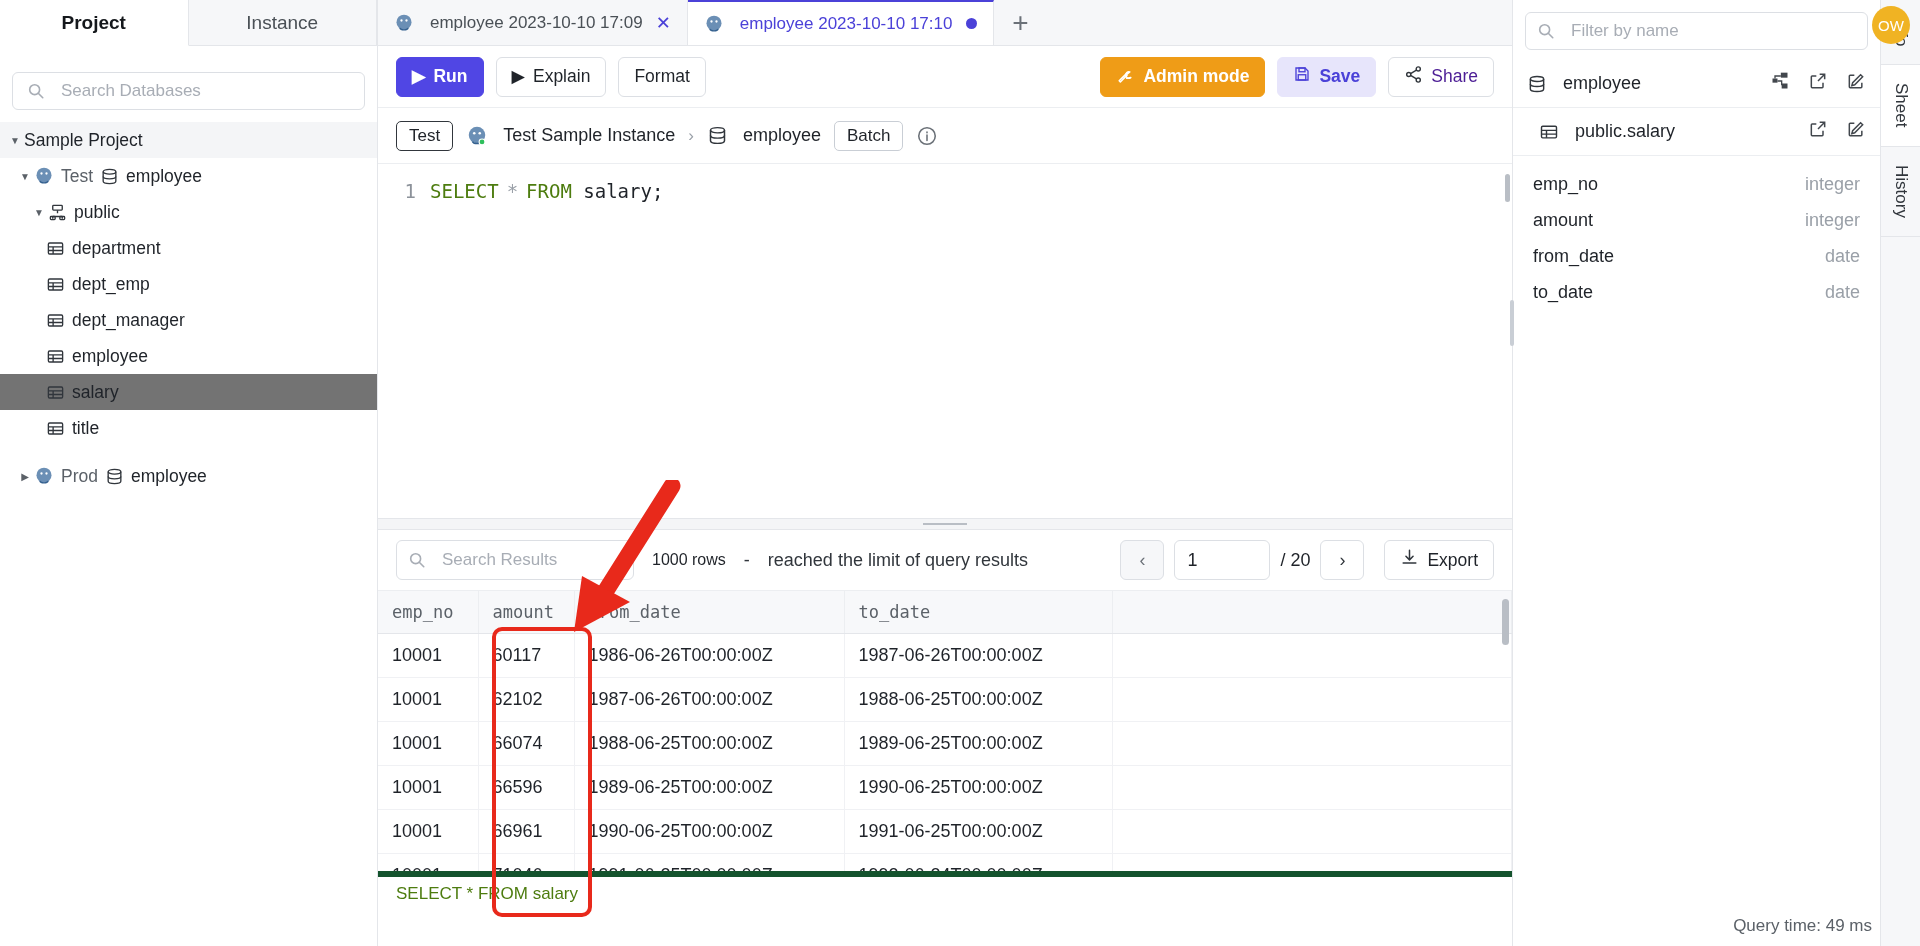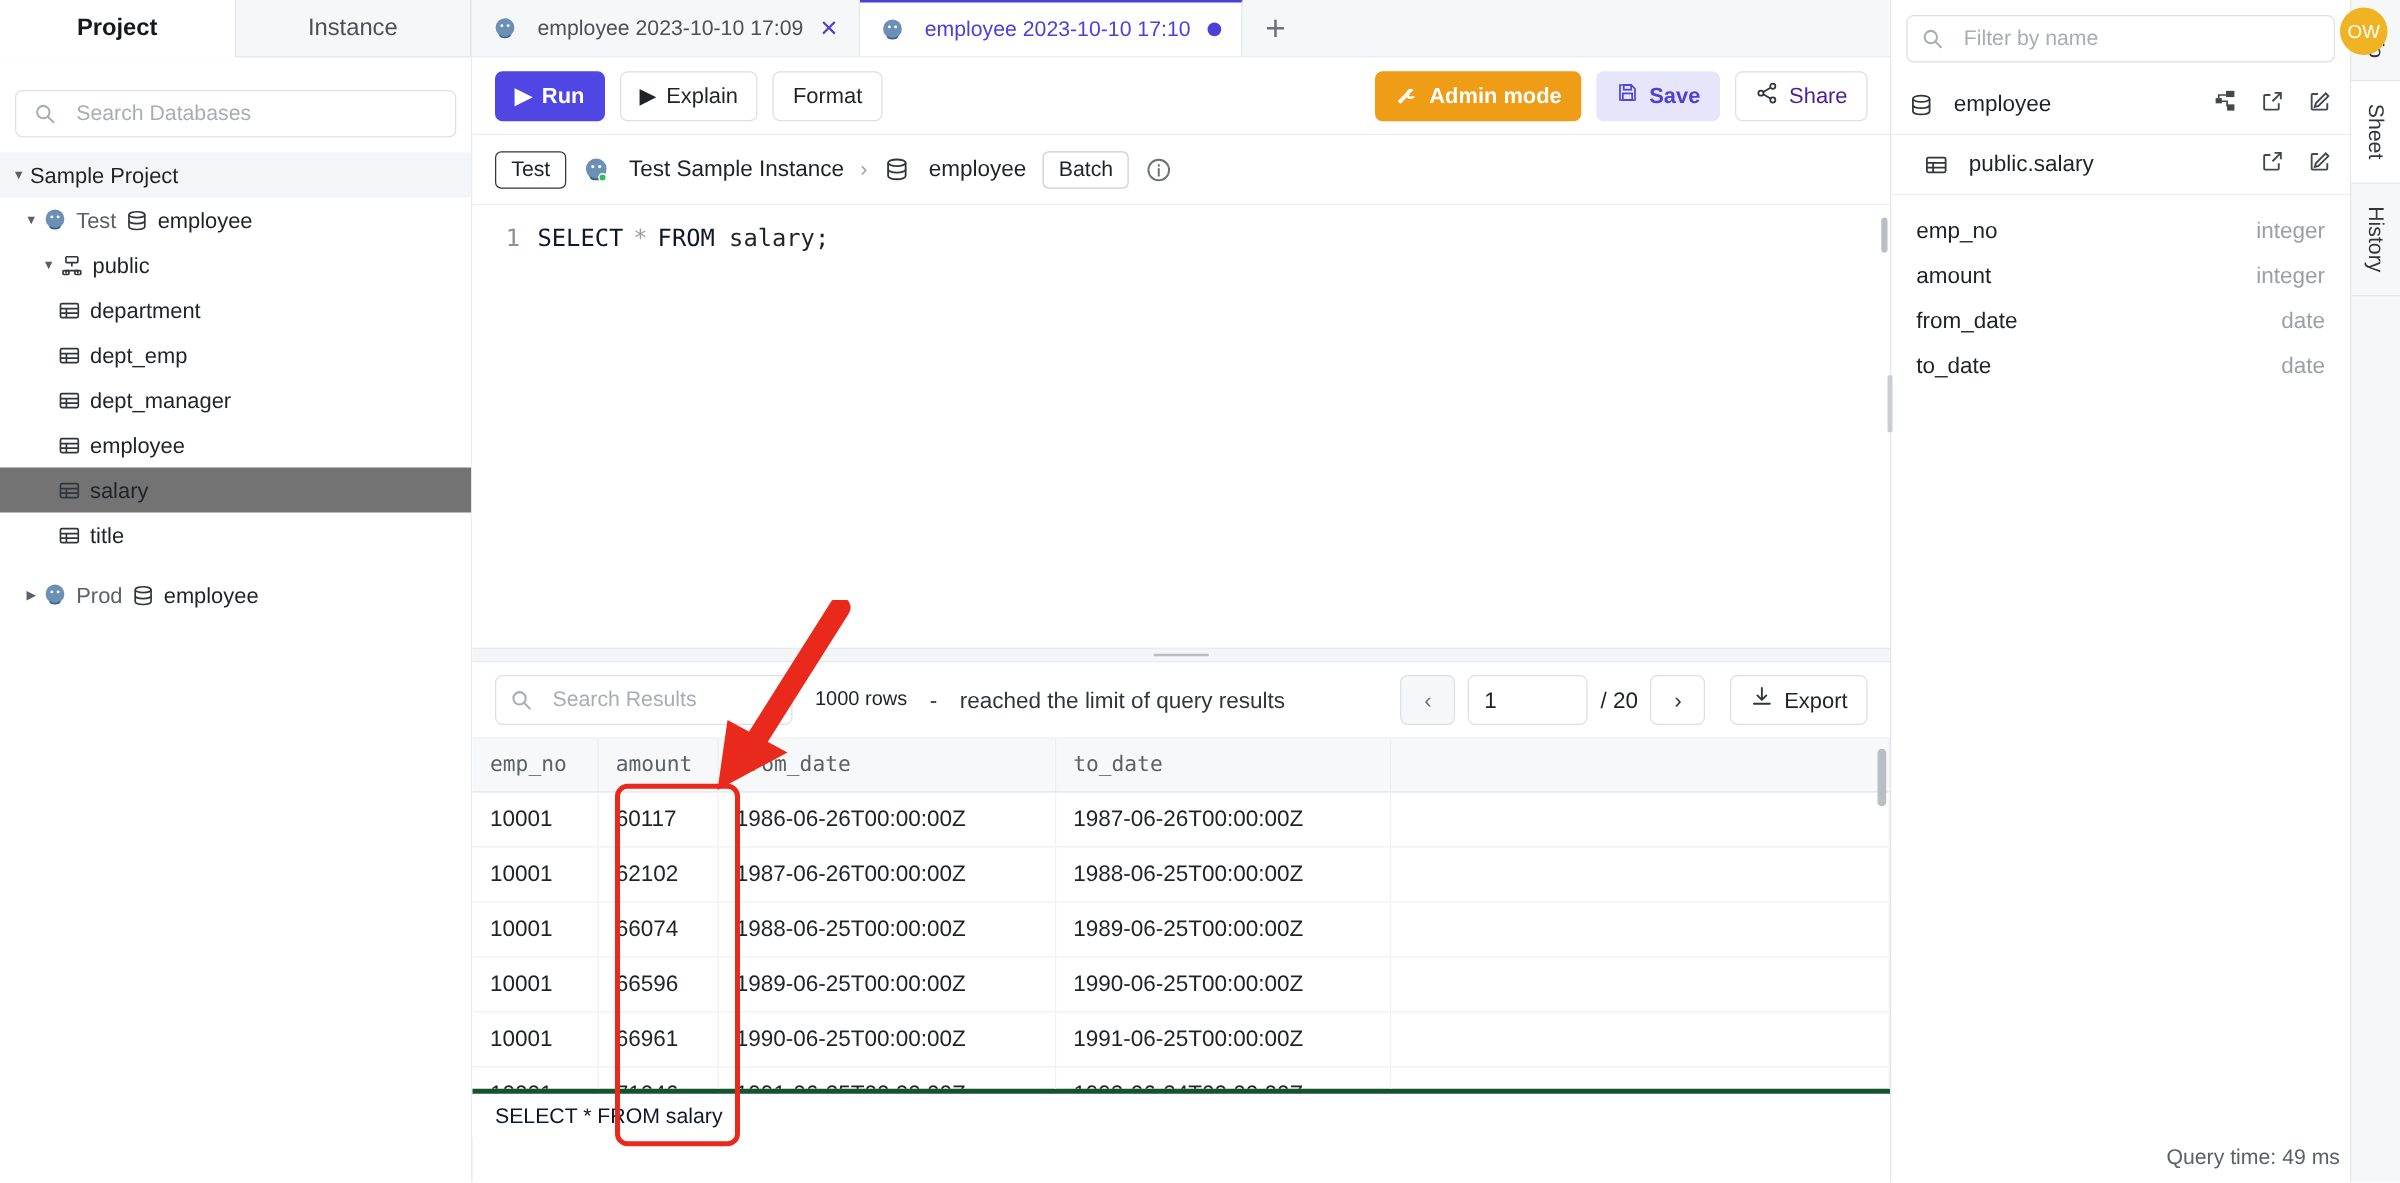--- a/index.html
+++ b/index.html
@@ -130,21 +130,21 @@
     overflow: hidden; min-height: 0;
   }
   .code-line {
     display: flex; align-items: flex-start; padding: 16px 0 0 0;
     font-family: "DejaVu Sans Mono", monospace; font-size: 19px;
   }
   .gutter {
     width: 52px; text-align: right; padding-right: 14px;
     color: #8c929a; flex: 0 0 52px;
   }
-  .kw { color: #0f172a; }
+  .kw { color: #4d7c0f; }
   .star { color: #9aa0a8; }
   .code-txt { color: #1f2329; }
   .ed-scroll {
     position: absolute; right: 2px; top: 10px; width: 5px; height: 28px;
     background: #b9bec5; border-radius: 3px;
   }
 
   .splitter {
     height: 12px; background: #f4f5f7; border-top: 1px solid #e4e6ea;
     border-bottom: 1px solid #e4e6ea; display: flex;
@@ -195,22 +195,22 @@
     white-space: nowrap; overflow: hidden;
   }
   .c-emp { width: 100px; } .c-amt { width: 96px; }
   .c-from { width: 270px; } .c-to { width: 268px; }
   .grid-scroll {
     position: absolute; right: 3px; top: 8px; width: 7px; height: 46px;
     background: #b9bec5; border-radius: 4px;
   }
   .statusbar {
     height: 42px; display: flex; align-items: center;
-    padding: 0 18px; font-size: 17px; color: #0f172a;
-    border-top: 4px solid #14532d; background: #fff;
+    padding: 0 18px; font-size: 17px; color: #4d7c0f;
+    border-top: 6px solid #14532d; background: #fff;
   }
 
   
   .rightcol { display: flex; flex: 0 0 408px; height: 946px; }
   .schema {
     width: 368px; flex: 0 0 368px; border-left: 1px solid #e4e6ea;
     display: flex; flex-direction: column; background: #fff;
   }
   .filter-wrap { padding: 12px 12px 10px 12px; }
   .filter-box {

